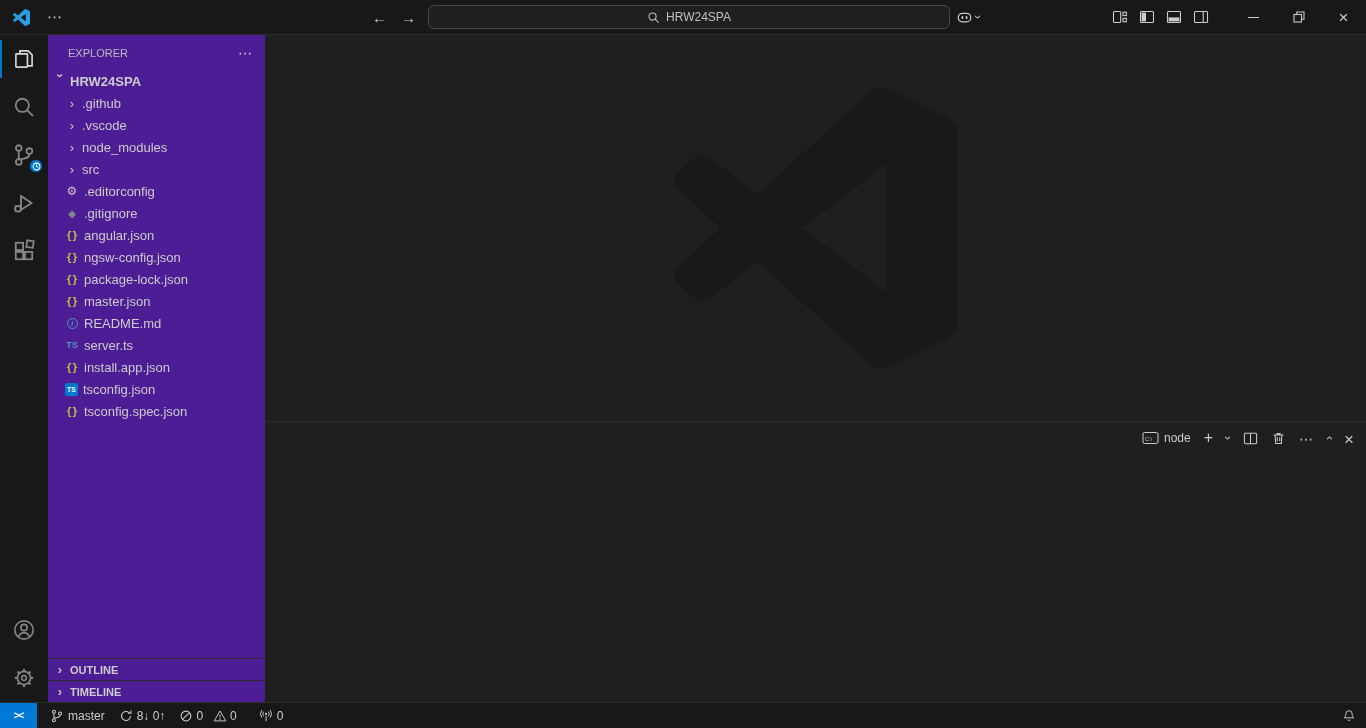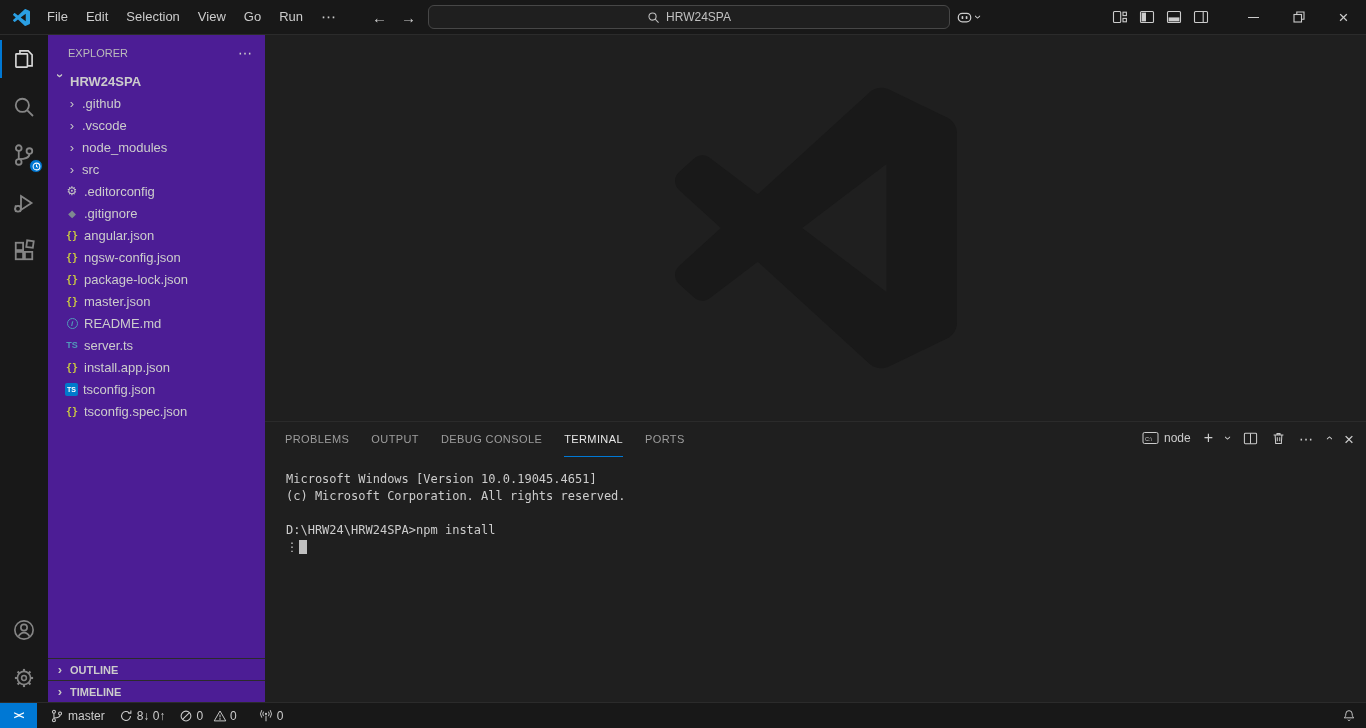--- a/index.html
+++ b/index.html
@@ -107,28 +107,20 @@
 <body>
 
 <div class="window">
 
   <div class="titlebar">
     <span class="vscode-logo">
       <svg class="icon" width="17" height="17" viewBox="0 0 100 100">
           <path fill="#2a9fe3" fill-rule="evenodd" d="M70.9 99.3c1.6.6 3.4.6 5-.2l20.6-9.9c2.2-1 3.5-3.2 3.5-5.6V16.4c0-2.4-1.4-4.6-3.5-5.6L75.9.9c-2.1-1-4.5-.8-6.4.5-.3.2-.5.4-.7.6L29.4 38 12.2 25c-1.6-1.2-3.8-1.1-5.3.2L1.4 30.3c-1.8 1.7-1.8 4.5 0 6.2L16.2 50 1.4 63.6c-1.8 1.7-1.8 4.5 0 6.2l5.5 5c1.5 1.4 3.7 1.5 5.3.2l17.2-13 39.4 36c.6.6 1.3 1.1 2.1 1.3zM75 27.3 45.1 50 75 72.7V27.3z"></path>
         </svg>
     </span>
-    <nav class="menus" id="menubar">
-        <span class="menu-item">File</span>
-        <span class="menu-item">Edit</span>
-        <span class="menu-item">Selection</span>
-        <span class="menu-item">View</span>
-        <span class="menu-item">Go</span>
-        <span class="menu-item">Run</span>
-      </nav>
     <span class="menu-item menu-overflow">⋯</span>
 
     <div class="nav-arrows">
       <span>←</span>
       <span>→</span>
     </div>
 
     <div class="searchbox">
       <svg class="icon" width="13" height="13" viewBox="0 0 16 16" fill="none" stroke="#c0c0c0" stroke-width="1.3">
           <circle cx="6.8" cy="6.8" r="4.4"></circle>
@@ -344,27 +336,20 @@
 
     <div class="stage">
       <div class="editor">
         <svg class="watermark" viewBox="0 0 100 100">
             <path fill-rule="evenodd" d="M70.9119 99.3171C72.4869 99.9307 74.2828 99.8914 75.8725 99.1264L96.4608 89.2197C98.6242 88.1787 100 85.9892 100 83.5872V16.4133C100 14.0113 98.6243 11.8218 96.4609 10.7808L75.8725 0.873756C73.7862 -0.130129 71.3446 0.11576 69.5135 1.44695C69.252 1.63711 69.0028 1.84943 68.769 2.08341L29.3551 38.0415L12.1872 25.0096C10.589 23.7965 8.35363 23.8959 6.86933 25.2461L1.36303 30.2549C-0.452552 31.9064 -0.454633 34.7627 1.35853 36.417L16.2471 50.0001L1.35853 63.5832C-0.454633 65.2374 -0.452552 68.0938 1.36303 69.7453L6.86933 74.7541C8.35363 76.1043 10.589 76.2037 12.1872 74.9905L29.3551 61.9587L68.769 97.9167C69.3925 98.5406 70.1246 99.0104 70.9119 99.3171ZM75.0152 27.2989L45.1091 50.0001L75.0152 72.7012V27.2989Z"></path>
           </svg>
       </div>
 
       <div class="panel">
         <div class="panel-header">
-          <div class="panel-tabs" id="panel-tabs">
-              <span class="panel-tab">PROBLEMS</span>
-              <span class="panel-tab">OUTPUT</span>
-              <span class="panel-tab">DEBUG CONSOLE</span>
-              <span class="panel-tab active">TERMINAL</span>
-              <span class="panel-tab">PORTS</span>
-            </div>
           <div class="panel-actions">
             <span class="term-entry">
               <svg class="icon" width="17" height="14" viewBox="0 0 17 14" fill="none" stroke="#cccccc" stroke-width="1">
                   <rect x="1" y="1.5" width="15" height="11" rx="1.5"></rect>
                   <text x="3" y="9.8" font-size="5.5" fill="#cccccc" stroke="none" font-family="Liberation Sans, sans-serif">C:\</text>
                 </svg>
               <span>node</span>
             </span>
             <span class="pa-icon plus-glyph">+</span>
             <span class="pa-icon chev-glyph rot90">›</span>
@@ -377,27 +362,20 @@
             <span class="pa-icon">
               <svg class="icon" width="15" height="15" viewBox="0 0 16 16" fill="none" stroke="#cccccc" stroke-width="1.1">
                   <path d="M2.8 4.2h10.4M6.4 4.2V2.8h3.2v1.4M4.4 4.2l.6 9.2h6l.6-9.2M6.7 6.6v4.4M9.3 6.6v4.4"></path>
                 </svg>
             </span>
             <span class="pa-icon more-glyph">⋯</span>
             <span class="pa-icon chev-glyph rotm90">›</span>
             <span class="pa-icon close-glyph">×</span>
           </div>
         </div>
-        <div class="terminal" id="terminal">
-            <div class="term-line">Microsoft Windows [Version 10.0.19045.4651]</div>
-            <div class="term-line">(c) Microsoft Corporation. All rights reserved.</div>
-            <div class="term-line">&nbsp;</div>
-            <div class="term-line">D:\HRW24\HRW24SPA&gt;npm install</div>
-            <div class="term-line"><span>⋮</span><span class="cursor-block"></span></div>
-          </div>
       </div>
     </div>
   </div>
 
   <div class="statusbar">
     <div class="remote-ind">
       <span>&gt;&lt;</span>
     </div>
     <div class="sb-item" style="margin-left:6px;">
       <svg class="icon" width="14" height="14" viewBox="0 0 16 16" fill="none" stroke="#cccccc" stroke-width="1.2">

